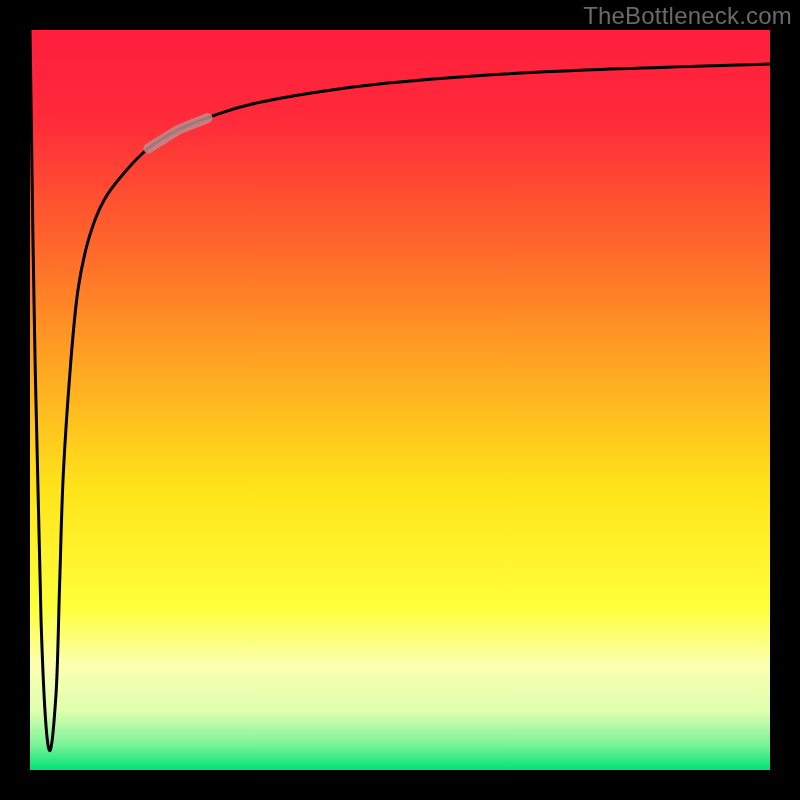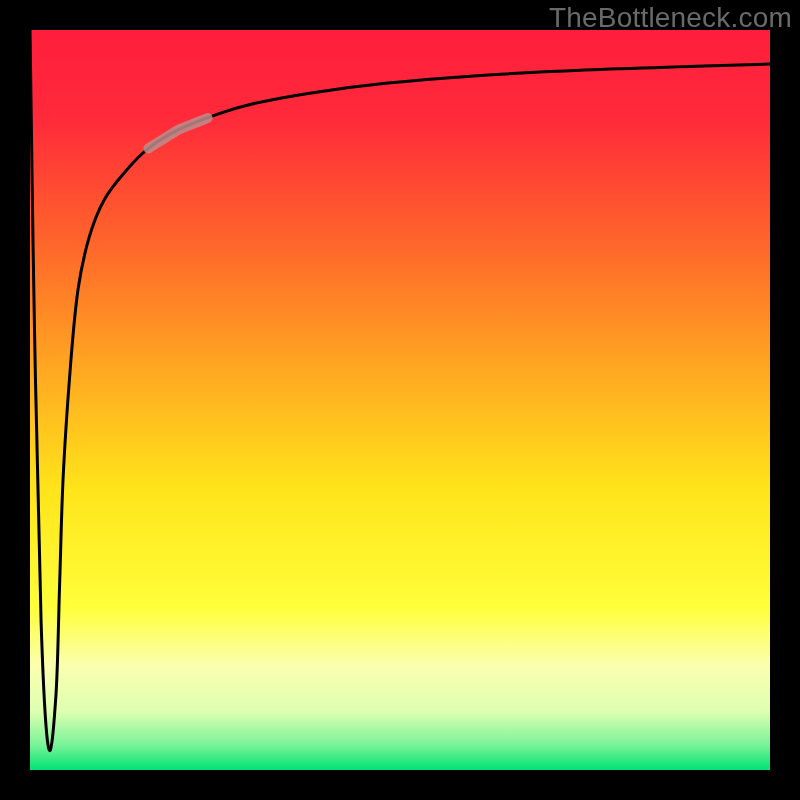--- a/index.html
+++ b/index.html
@@ -15,21 +15,21 @@
     position: relative;
     width: 800px;
     height: 800px;
     background: #000;
   }
   .watermark {
     position: absolute;
     top: 2px;
     right: 8px;
     color: #6a6a6a;
-    font-size: 28px;
+    font-size: 24px;
     font-weight: 500;
     letter-spacing: 0.2px;
     user-select: none;
   }
   .plot-wrap {
     position: absolute;
     left: 30px;
     top: 30px;
     width: 740px;
     height: 740px;

